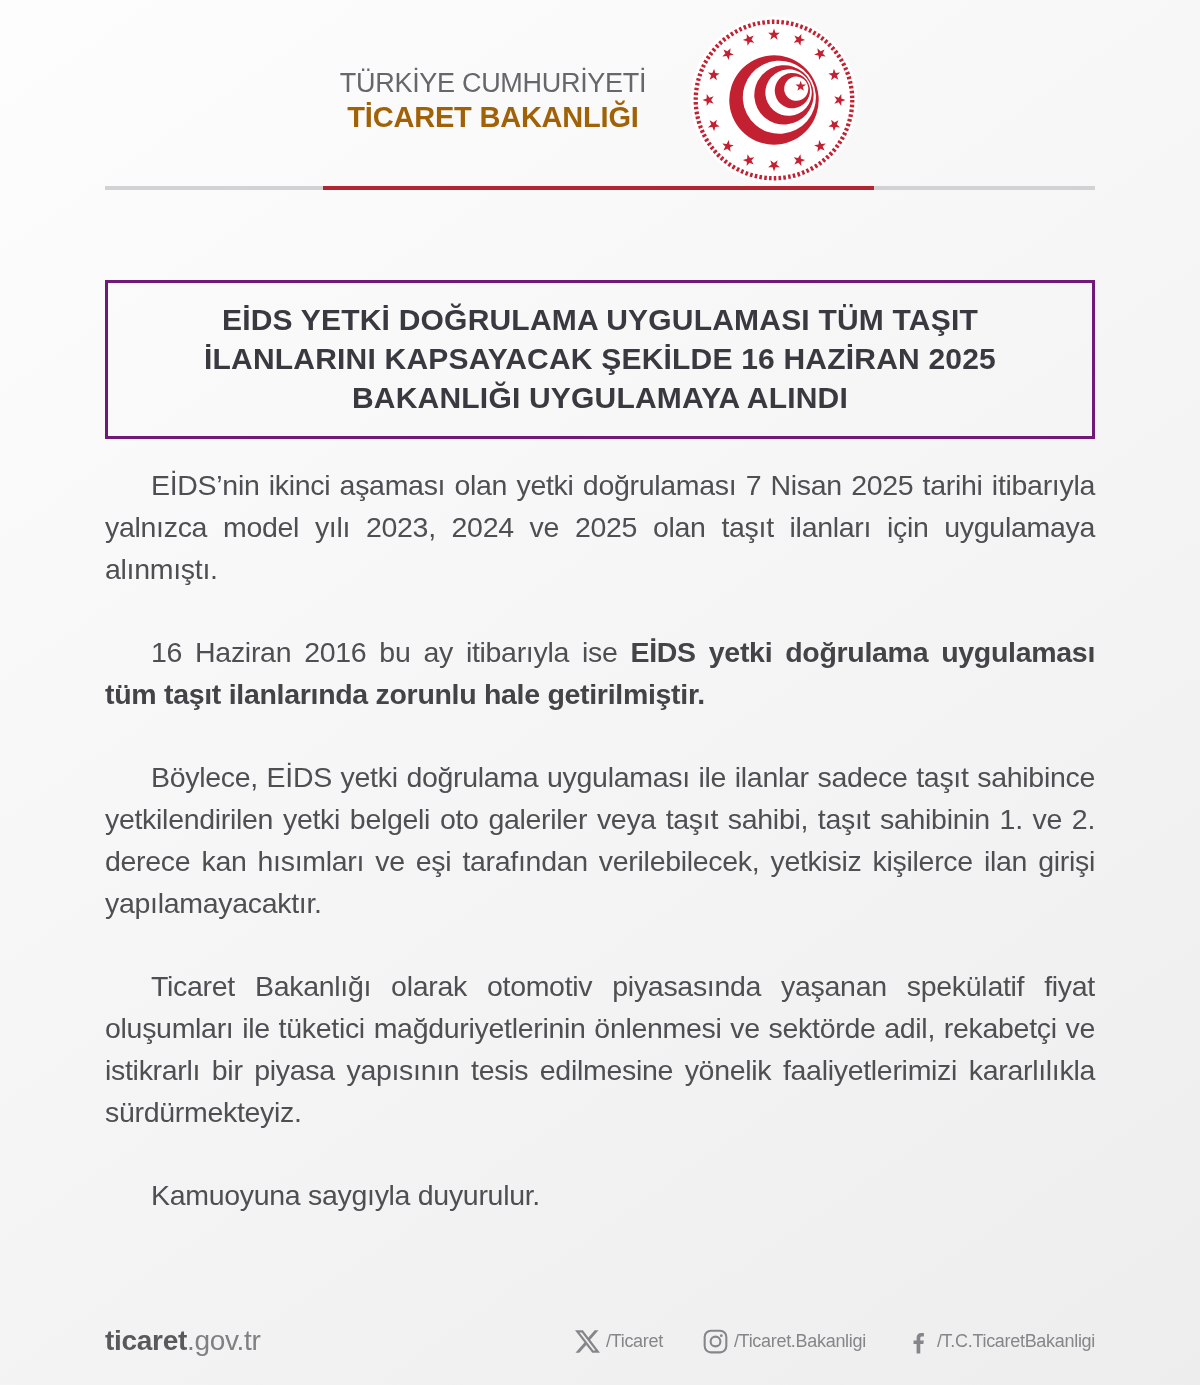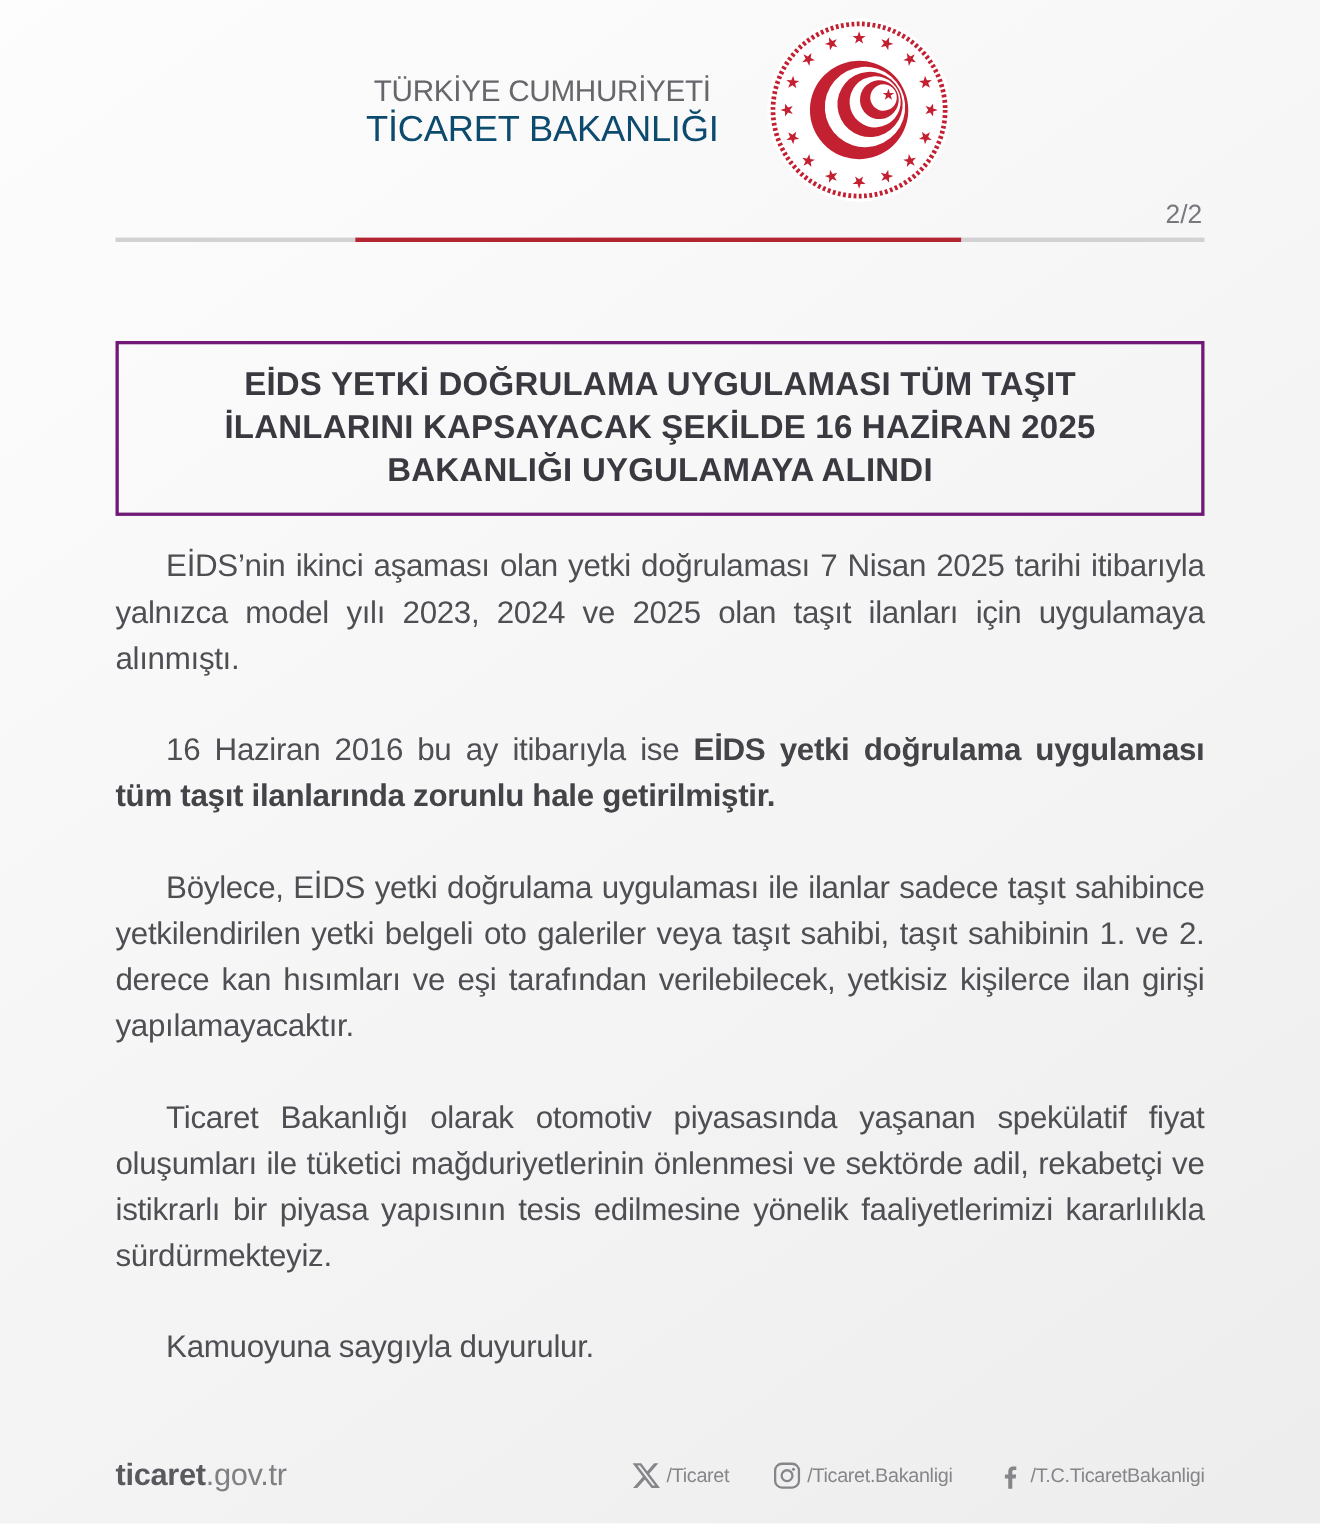--- a/index.html
+++ b/index.html
@@ -18,21 +18,21 @@
 
   
   .header {
     display: flex; align-items: center; justify-content: center;
     gap: 42px; height: 172px;
   }
   .org-block { letter-spacing: -0.3px; }
   .org-tr { text-align: center; min-width: 280px; }
   .org-en { text-align: left;  min-width: 280px; }
   .org-line1 { font-size: 27px; font-weight: 400; color: #66666b; line-height: 33px; }
-  .org-line2 { font-size: 33px; font-weight: 400; color: #0c4a6e; line-height: 34px; letter-spacing: -0.2px; }
+  .org-line2 { font-size: 29px; font-weight: 700; color: #a16207; line-height: 34px; letter-spacing: -0.2px; }
   .logo { width: 172px; height: 172px; flex: 0 0 auto; }
   .logo svg { width: 100%; height: 100%; display: block; }
 
   
   .page-indicator {
     text-align: right; font-size: 24px; color: #77777c;
     line-height: 1; margin: -2px 2px 8px 0;
   }
   .divider { display: flex; height: 4px; width: 100%; }
   .divider .seg-gray { background: #d2d2d4; }
@@ -118,21 +118,20 @@
           <circle cx="19" cy="0" r="27" fill="#ffffff"></circle>
           <circle cx="24" cy="0" r="20.5" fill="#C32032"></circle>
           <circle cx="29" cy="0" r="14" fill="#ffffff"></circle>
         </g>
         <use href="#st" transform="translate(31,-16) scale(0.8)" fill="#C32032"></use>
       </svg>
     </div>
 
   </header>
 
-  <div class="page-indicator">2/2</div>
   <div class="divider">
     <span class="seg-gray g1"></span>
     <span class="seg-red r"></span>
     <span class="seg-gray g2"></span>
   </div>
 
   <main>
     <div class="title-box">
       <div class="title-line">EİDS YETKİ DOĞRULAMA UYGULAMASI TÜM TAŞIT</div>
       <div class="title-line">İLANLARINI KAPSAYACAK ŞEKİLDE 16 HAZİRAN 2025</div>

